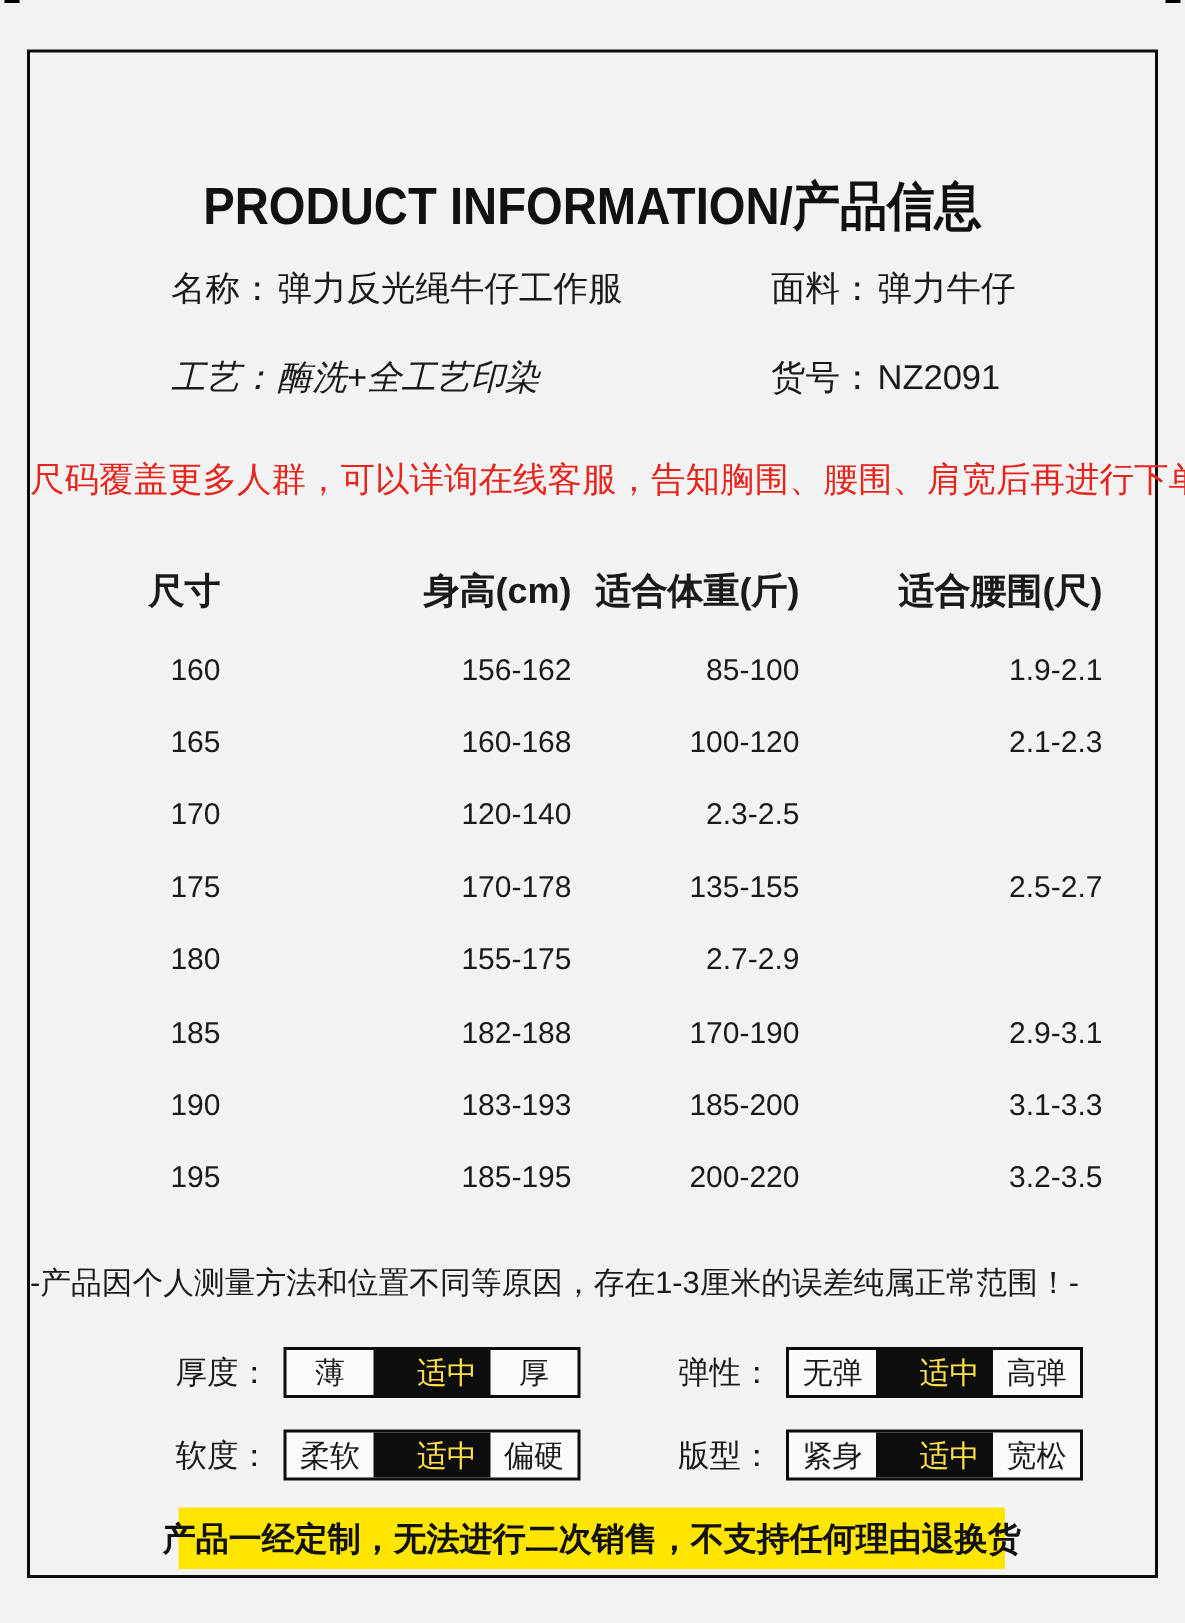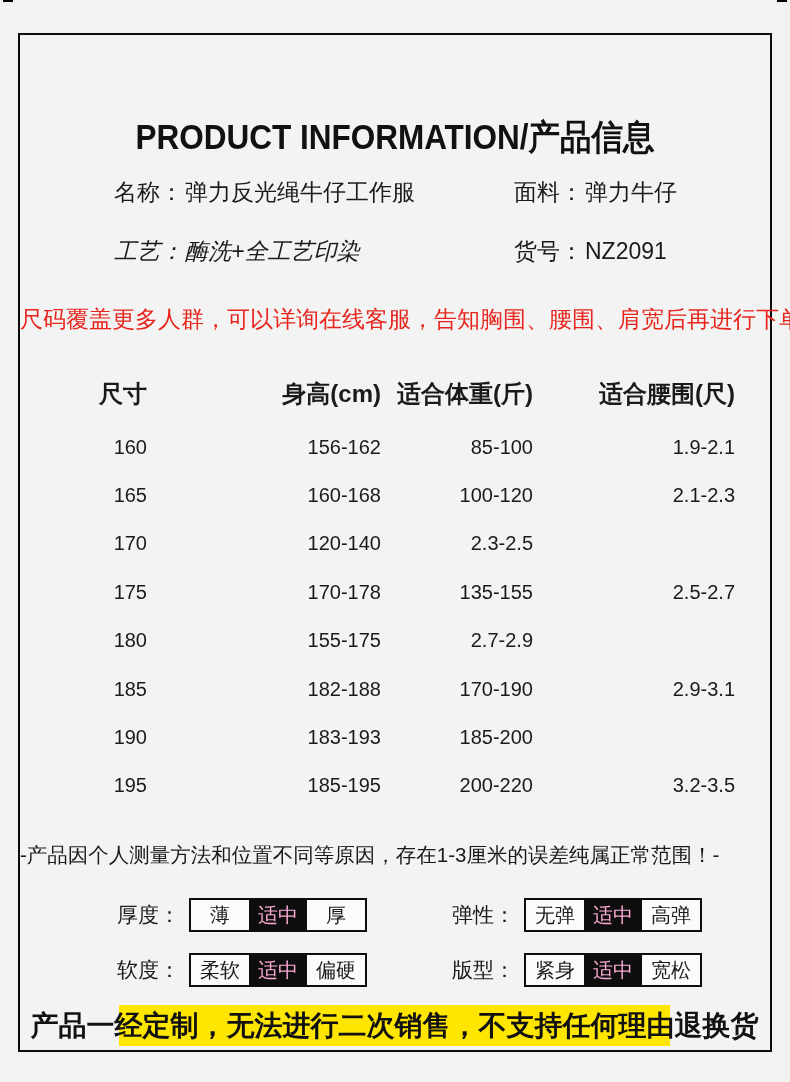--- a/index.html
+++ b/index.html
@@ -58,27 +58,27 @@
   .attr-group.fit{left:432px;top:918px;}
   .attr-label{font-size:21px;margin-right:9px;white-space:nowrap;}
   .attr-box{
     display:flex;border:2px solid #0d0d0d;background:#fbfbfb;
     height:30px;box-sizing:content-box;
   }
   .attr-seg{
     width:58px;display:flex;align-items:center;justify-content:center;
     font-size:20px;color:#1a1a1a;
   }
-  .attr-seg.selected{background:#0d0d0d;color:#f9a8d4;}
+  .attr-seg.selected{background:#0d0d0d;color:#fde047;padding-left:20px;}
 
   .warning-banner{
     position:absolute;left:99px;top:970px;width:551px;height:41px;
     background:#ffe600;color:#111;
     display:flex;align-items:center;justify-content:center;
-    font-size:28px;font-weight:bold;white-space:nowrap;
+    font-size:22px;font-weight:bold;white-space:nowrap;
   }
 </style>
 </head>
 <body>
 
 <div class="corner-mark left"></div>
 <div class="corner-mark right"></div>
 
 <div class="frame">
 
@@ -138,20 +138,21 @@
       <div class="trow">
         <span>185</span>
         <span>182-188</span>
         <span>170-190</span>
         <span>2.9-3.1</span>
       </div>
       <div class="trow">
         <span>190</span>
         <span>183-193</span>
         <span>185-200</span>
+        <span>3.1-3.3</span>
       </div>
       <div class="trow">
         <span>195</span>
         <span>185-195</span>
         <span>200-220</span>
         <span>3.2-3.5</span>
       </div>
     </div>
   </div>
 

